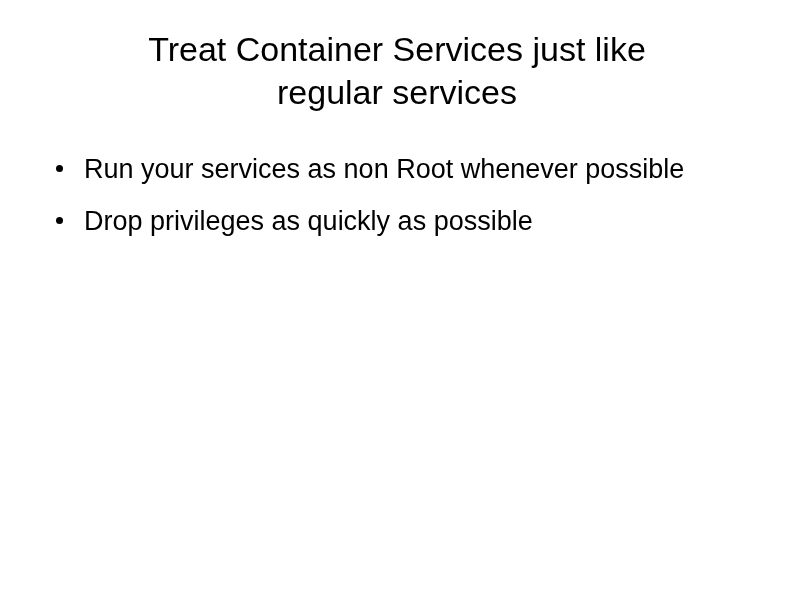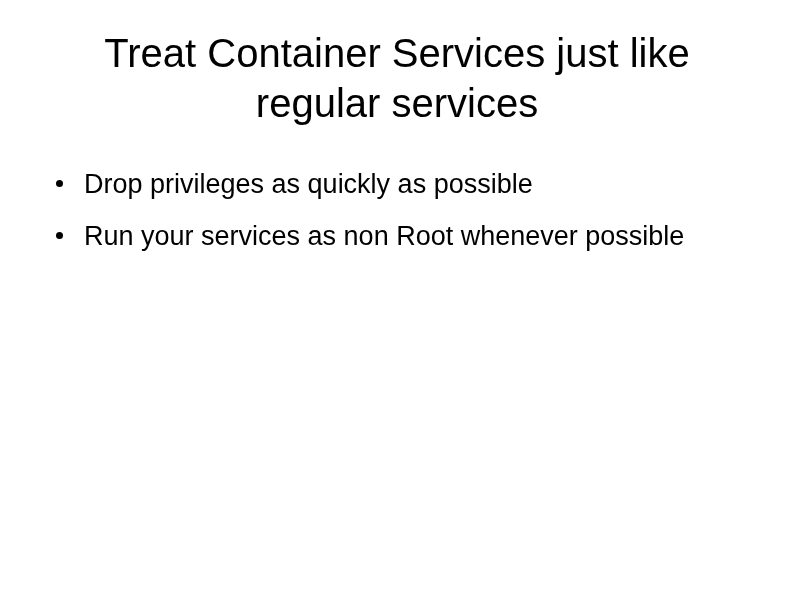--- a/index.html
+++ b/index.html
@@ -10,21 +10,21 @@
   body {
     width: 794px;
     height: 595px;
     background: #ffffff;
     font-family: Arial, Helvetica, sans-serif;
     padding: 28px 40px 40px 40px;
     position: relative;
   }
   .title {
     text-align: center;
-    font-size: 40px;
+    font-size: 34px;
     font-weight: normal;
     color: #000000;
     line-height: 1.25;
     margin: 0 auto 40px auto;
     max-width: 600px;
   }
   .bullets {
     list-style: none;
     padding-left: 10px;
   }
@@ -49,15 +49,15 @@
   .bullets li.red {
     color: #ff0000;
   }
 </style>
 </head>
 <body>
 
 <h1 class="title">Treat Container Services just like regular services</h1>
 
 <ul class="bullets">
+  <li>Run your services as non Root whenever possible</li>
   <li>Drop privileges as quickly as possible</li>
-  <li>Run your services as non Root whenever possible</li>
 </ul>
 
 </body></html>

